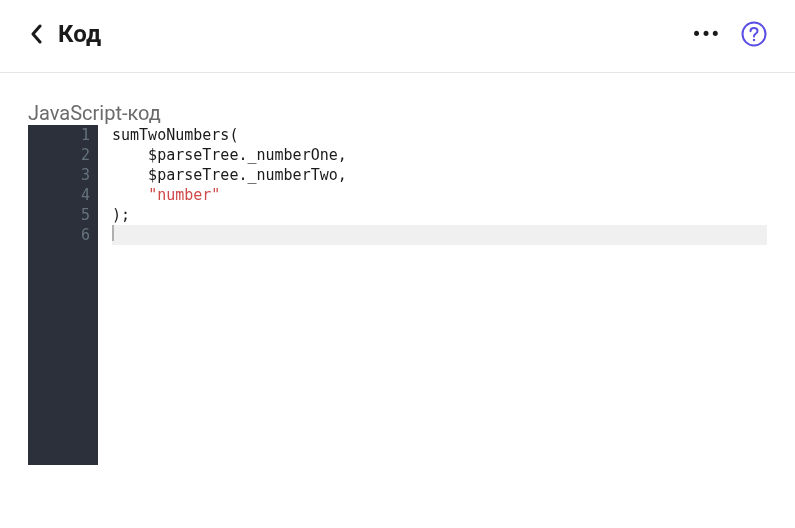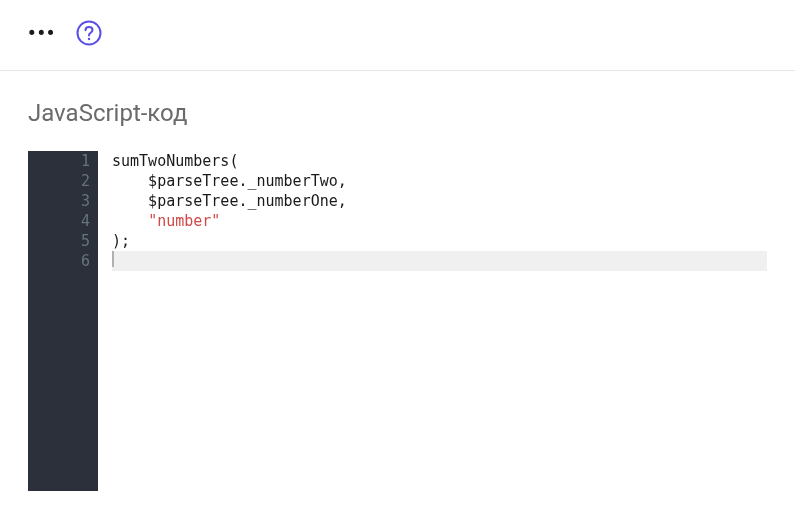--- a/index.html
+++ b/index.html
@@ -58,23 +58,23 @@
       align-items: center;
       justify-content: center;
       cursor: pointer;
       width: 26px;
       height: 26px;
     }
     .content {
       padding: 28px 28px 0 28px;
     }
     .section-label {
-      font-size: 24px;
+      font-size: 20px;
       color: #6b6b6b;
-      margin-bottom: 24px;
+      margin-bottom: 0;
       font-weight: 400;
     }
     .editor {
       display: flex;
       font-family: "Menlo", "Monaco", "Consolas", monospace;
       font-size: 15px;
       line-height: 20px;
       height: 340px;
     }
     .gutter {
@@ -125,20 +125,28 @@
       width: 2px;
       height: 16px;
       background: #b0b0b0;
       vertical-align: middle;
     }
   </style>
 </head>
 <body>
 
 <div class="header">
+  <div class="header-left">
+    <div class="back-icon">
+      <svg width="12" height="20" viewBox="0 0 12 20" fill="none">
+        <path d="M10 2 L3 10 L10 18" stroke="#1a1a1a" stroke-width="3" stroke-linecap="round" stroke-linejoin="round"></path>
+      </svg>
+    </div>
+    <h1 class="title">Код</h1>
+  </div>
   <div class="header-right">
     <div class="more-icon">•••</div>
     <div class="help-icon">
       <svg width="26" height="26" viewBox="0 0 26 26" fill="none">
         <circle cx="13" cy="13" r="11.5" stroke="#5b4ee5" stroke-width="2"></circle>
         <path d="M9.5 10.2c0-1.9 1.5-3.2 3.5-3.2s3.5 1.2 3.5 3c0 1.4-0.9 2.1-1.9 2.8-0.9 0.6-1.6 1.1-1.6 2.2v0.5" stroke="#5b4ee5" stroke-width="2" stroke-linecap="round"></path>
         <circle cx="13" cy="19" r="1.2" fill="#5b4ee5"></circle>
       </svg>
     </div>
   </div>
@@ -163,20 +171,20 @@
         </div>
         <div class="gutter-line">
           <span>5</span>
         </div>
         <div class="gutter-line">
           <span>6</span>
         </div>
       </div>
     <div class="code-area">
         <div class="code-line"><span class="token-plain">sumTwoNumbers(</span></div>
+        <div class="code-line"><span class="token-plain">    $parseTree._numberOne,</span></div>
         <div class="code-line"><span class="token-plain">    $parseTree._numberTwo,</span></div>
-        <div class="code-line"><span class="token-plain">    $parseTree._numberOne,</span></div>
         <div class="code-line"><span class="token-plain">    </span><span class="token-string">"number"</span></div>
         <div class="code-line"><span class="token-plain">);</span></div>
         <div class="code-line active"><span class="cursor"></span></div>
       </div>
   </div>
 </div>
 
 </body></html>

